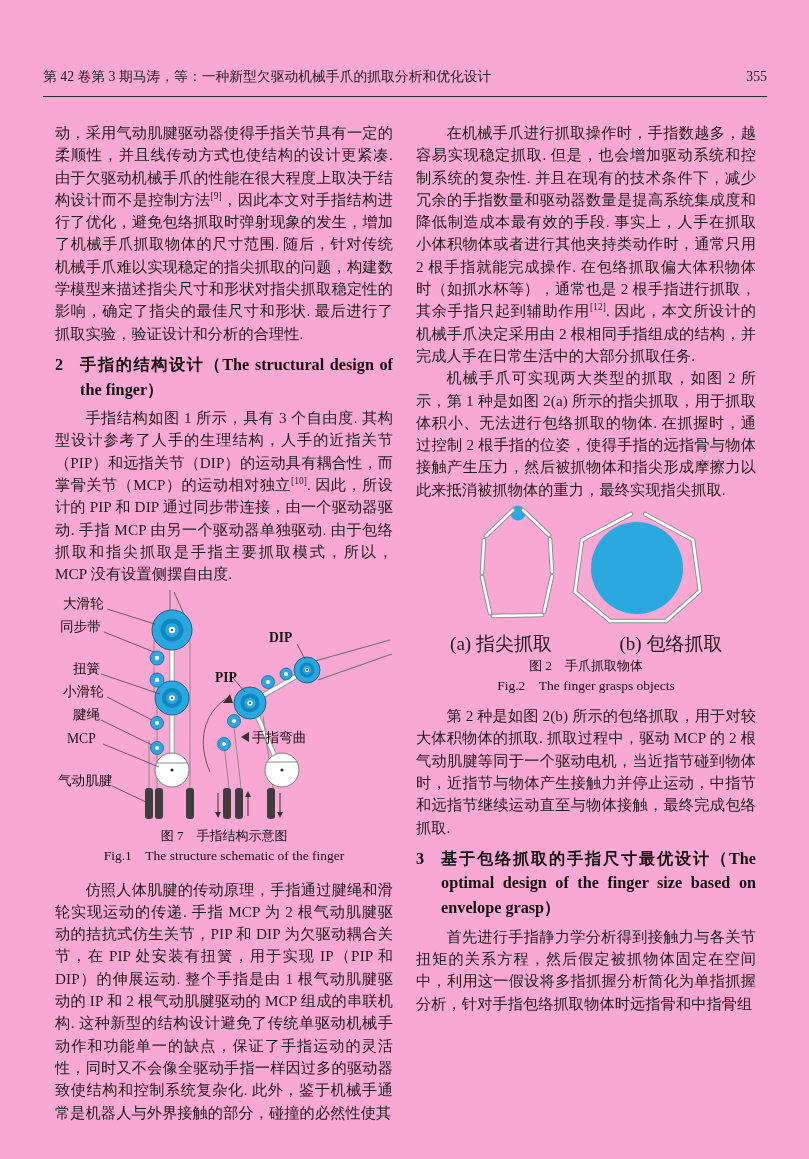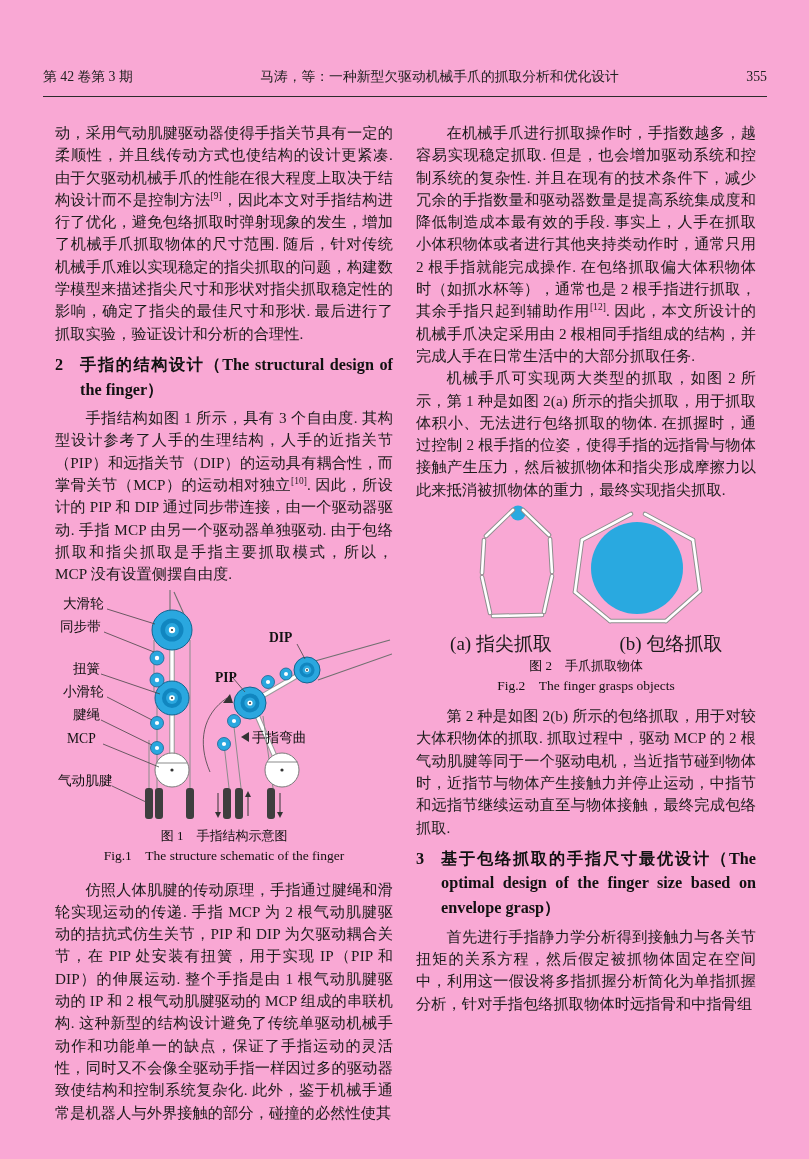--- a/index.html
+++ b/index.html
@@ -8,21 +8,21 @@
     position:relative; width:809px; height:1159px; margin:0 auto;
     background:#f9a8d4; overflow:hidden; color:#1a1a1a;
     font-family:"Liberation Serif","DejaVu Serif",serif;
   }
   
   .hdr {
     position:absolute; top:68px; left:43px; right:42px;
     display:flex; align-items:baseline; font-size:13.8px; color:#222;
   }
   .hdr .vol { flex:0 0 auto; }
-  .hdr .ttl { flex:1 1 auto; text-align:center; }
+  .hdr .ttl { flex:1 1 auto; }
   .hdr .pg  { flex:0 0 auto; }
   .hdr-rule { position:absolute; top:96px; left:43px; right:42px; border-top:1.6px solid #2b2b2b; }
   
   .col { position:absolute; top:104px; width:338px;margin-top:18px; }
   .col.left  { left:55px; }
   .col.right { left:416px; width:340px; }
   p.body {
     font-size:15.2px; line-height:22.3px; text-align:justify;
     text-indent:2em; letter-spacing:0.1px; color:#1c1c1c;
   }
@@ -218,21 +218,21 @@
           </g>
 
           <text x="158" y="92" class="lbl" style="font-weight:bold">PIP</text>
           <line x1="176" y1="88" x2="188" y2="102" class="lead"></line>
           <text x="212" y="52" class="lbl" style="font-weight:bold">DIP</text>
           <line x1="240" y1="54" x2="248" y2="69" class="lead"></line>
           <polygon points="184,147 192,142 192,152" class="arrhead"></polygon>
           <text x="195" y="152" class="lbl">手指弯曲</text>
         </g>
       </svg>
-      <figcaption class="figcap-zh">图 1　手指结构示意图</figcaption>
+      <figcaption class="figcap-zh">图 7　手指结构示意图</figcaption>
       <div class="figcap-en">Fig.1　The structure schematic of the finger</div>
     </figure>
 
     <p class="body" style="margin-top:13px"><span>仿照人体肌腱的传动原理，手指通过腱绳和滑轮实现运动的传递. 手指 MCP 为 2 根气动肌腱驱动的拮抗式仿生关节，PIP 和 DIP 为欠驱动耦合关节，在 PIP 处安装有扭簧，用于实现 IP（PIP 和 DIP）的伸展运动. 整个手指是由 1 根气动肌腱驱动的 IP 和 2 根气动肌腱驱动的 MCP 组成的串联机构. 这种新型的结构设计避免了传统单驱动机械手动作和功能单一的缺点，保证了手指运动的灵活性，同时又不会像全驱动手指一样因过多的驱动器致使结构和控制系统复杂化. 此外，鉴于机械手通常是机器人与外界接触的部分，碰撞的必然性使其</span></p>
   </div>
 
   <div class="col right">
 
     <p class="body"><span>在机械手爪进行抓取操作时，手指数越多，越容易实现稳定抓取. 但是，也会增加驱动系统和控制系统的复杂性. 并且在现有的技术条件下，减少冗余的手指数量和驱动器数量是提高系统集成度和降低制造成本最有效的手段. 事实上，人手在抓取小体积物体或者进行其他夹持类动作时，通常只用 2 根手指就能完成操作. 在包络抓取偏大体积物体时（如抓水杯等），通常也是 2 根手指进行抓取，其余手指只起到辅助作用</span><sup>[12]</sup><span>. 因此，本文所设计的机械手爪决定采用由 2 根相同手指组成的结构，并完成人手在日常生活中的大部分抓取任务.</span></p>
     <p class="body"><span>机械手爪可实现两大类型的抓取，如图 2 所示，第 1 种是如图 2(a) 所示的指尖抓取，用于抓取体积小、无法进行包络抓取的物体. 在抓握时，通过控制 2 根手指的位姿，使得手指的远指骨与物体接触产生压力，然后被抓物体和指尖形成摩擦力以此来抵消被抓物体的重力，最终实现指尖抓取.</span></p>

